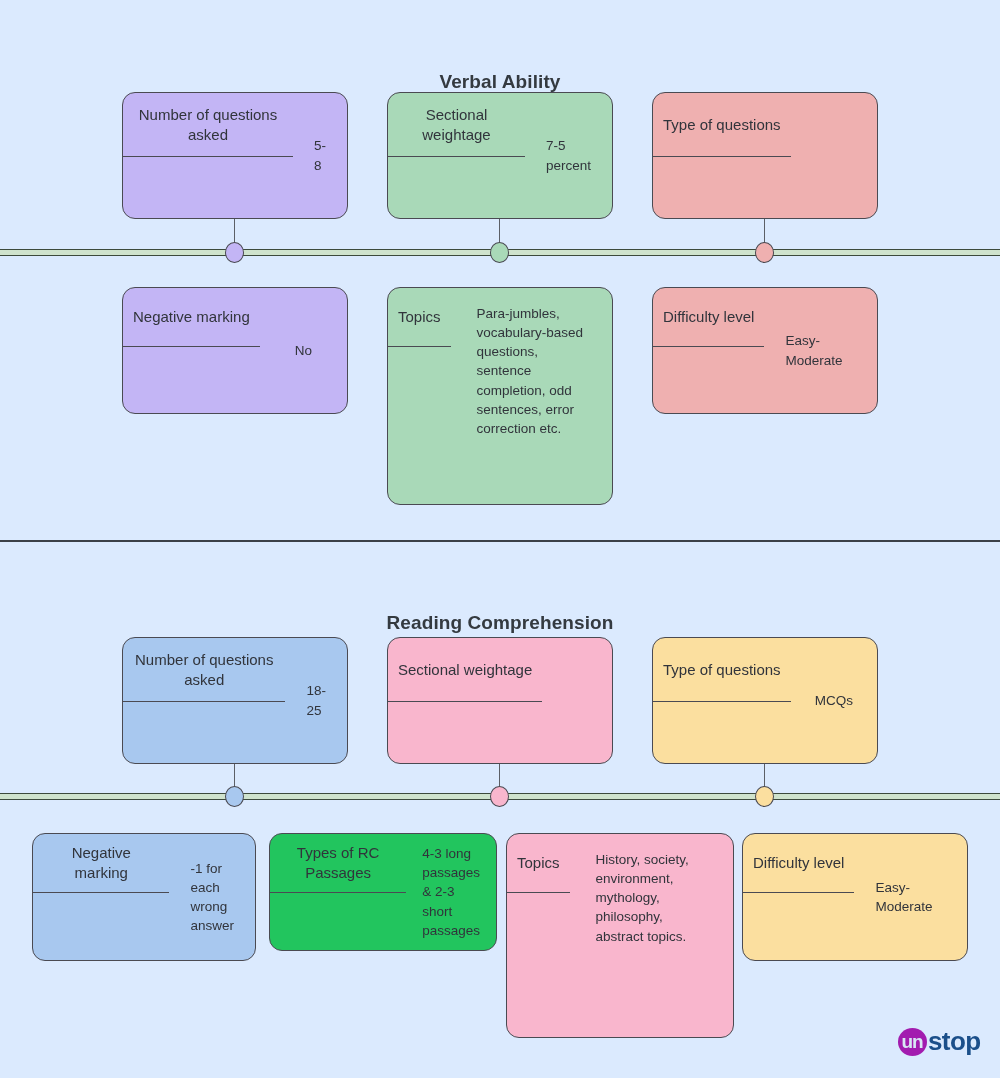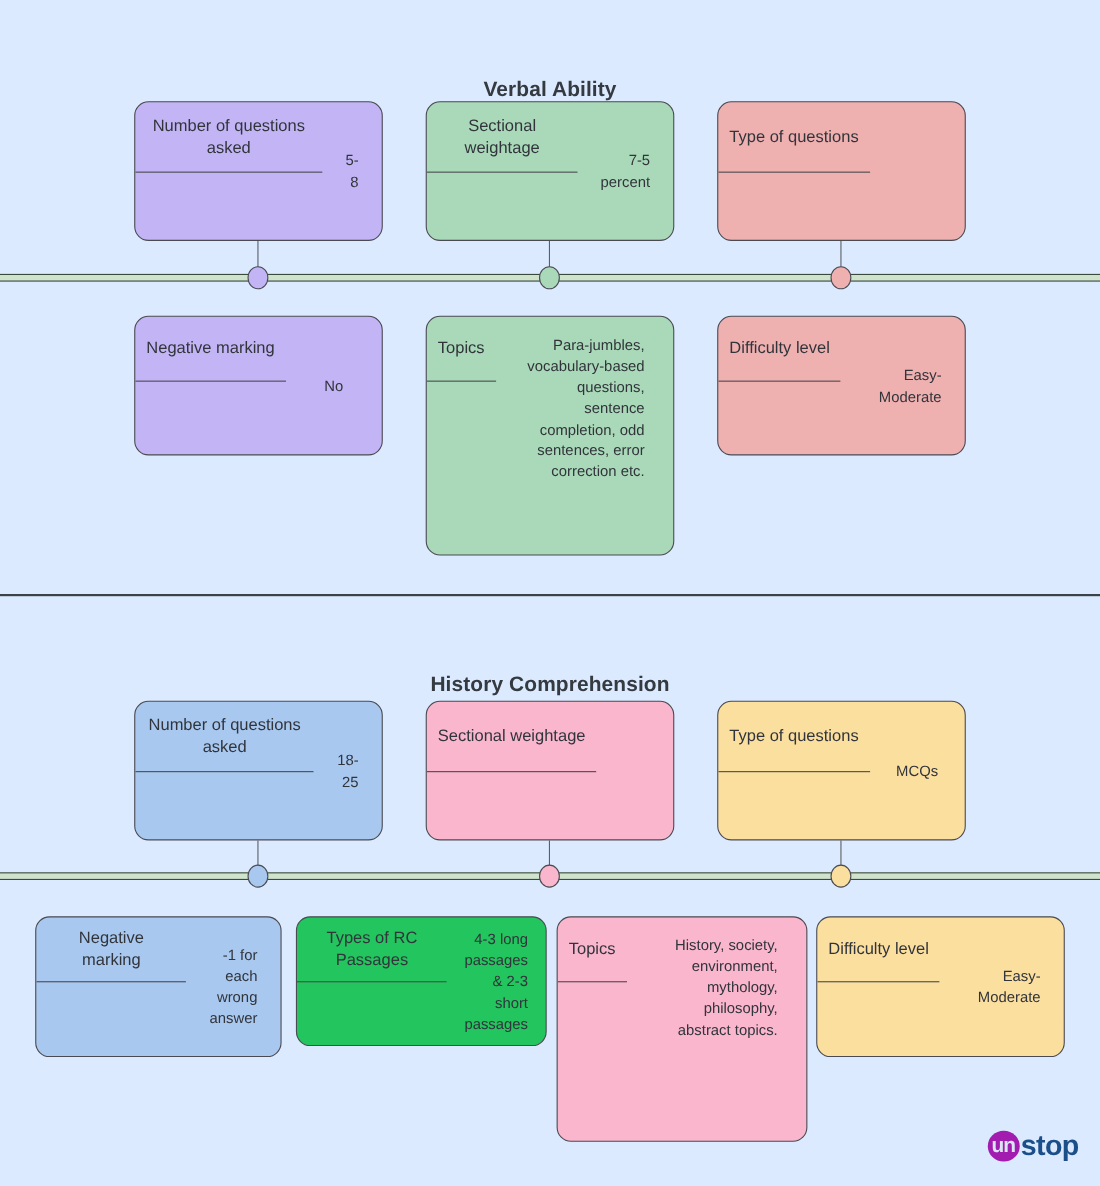--- a/index.html
+++ b/index.html
@@ -40,21 +40,21 @@
     text-align:center;
     font-size:15px;
     line-height:1.32;
     padding:8px 10px;
     border-bottom:1.3px solid #4a4a52;
   }
   .card .body{
     box-sizing:border-box;
     flex:1;
     display:flex;align-items:center;justify-content:center;
-    text-align:right;
+    text-align:left;
     font-size:13.5px;
     line-height:1.42;
     padding:8px 21px;
   }
   .card.tall .body{align-items:flex-start;padding-top:16px;}
 
   
   .timeline{
     position:absolute;
     height:7px;
@@ -140,21 +140,21 @@
     <div class="body" style="padding-left:26px;padding-right:26px;">Para-jumbles, vocabulary-based questions, sentence completion, odd sentences, error correction etc.</div>
   </div>
 
   <div class="card" style="left:652px;top:287px;width:226px;height:127px;background:#efb0b0;">
     <div class="head" style="height:59px;">Difficulty level</div>
     <div class="body">Easy-Moderate</div>
   </div>
 
   <div class="divider-line" style="top:540px;"></div>
 
-  <div class="section-title" style="top:576px;">History Comprehension</div>
+  <div class="section-title" style="top:576px;">Reading Comprehension</div>
 
   <div class="card" style="left:122px;top:637px;width:226px;height:127px;background:#a8c8ef;">
     <div class="head" style="height:64px;">Number of questions asked</div>
     <div class="body">18-25</div>
   </div>
 
   <div class="card" style="left:387px;top:637px;width:226px;height:127px;background:#f9b6cd;">
     <div class="head" style="height:64px;">Sectional weightage</div>
   </div>
 

